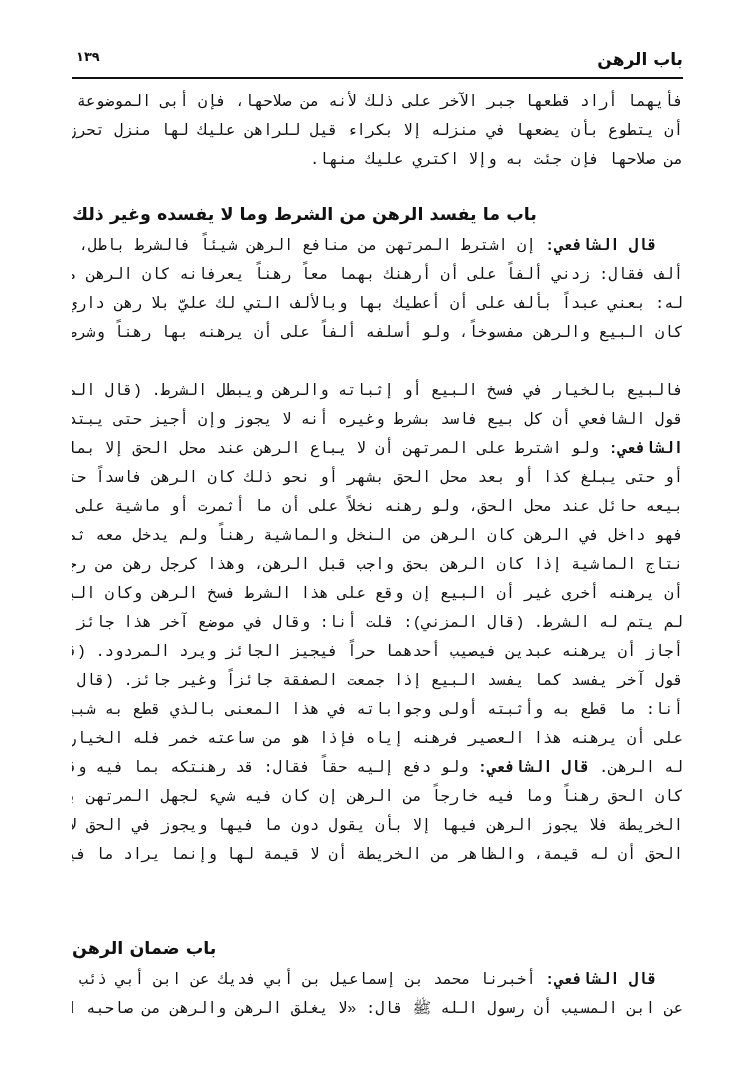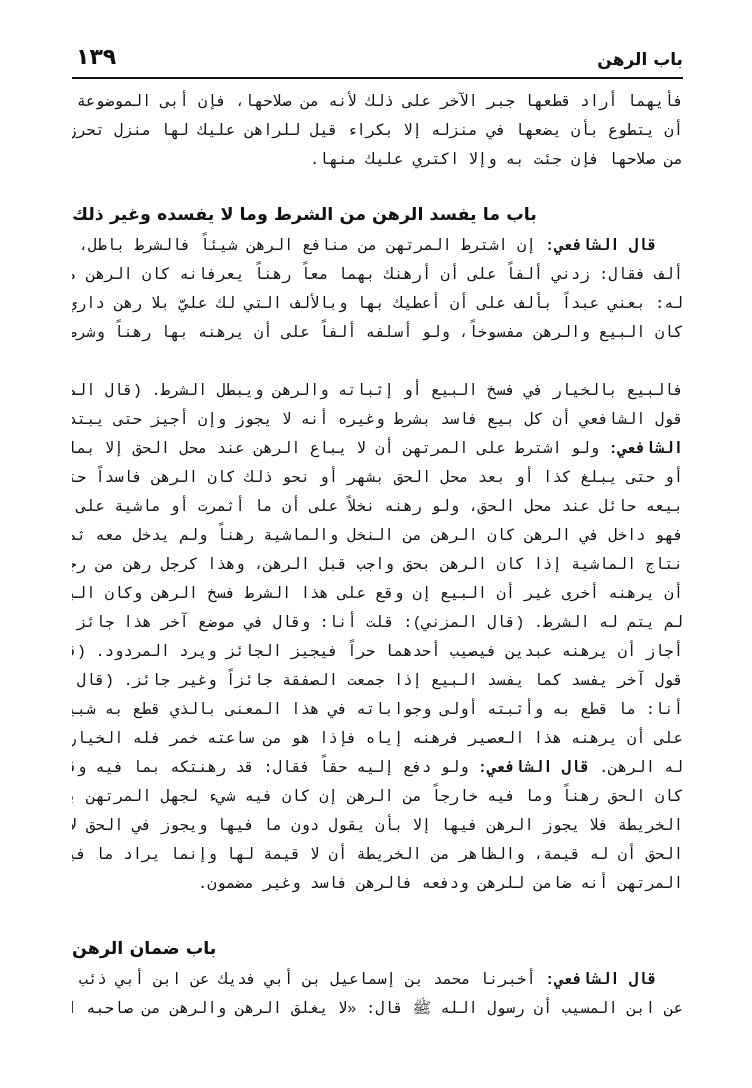--- a/index.html
+++ b/index.html
@@ -34,21 +34,21 @@
       right: 0;
       top: 4px;
       font-size: 17px;
       font-weight: bold;
       line-height: 22px;
     }
     .page-number {
       position: absolute;
       left: 4px;
       top: 2px;
-      font-size: 22px;
+      font-size: 13px;
       font-weight: bold;
       line-height: 22px;
     }
     .header-rule {
       position: absolute;
       left: 72px;
       width: 611px;
       top: 77px;
       height: 0;
       border-top: 2px solid #111111;
@@ -129,21 +129,20 @@
   <div class="line" style="top:638px">أجاز أن يرهنه عبدين فيصيب أحدهما حراً فيجيز الجائز ويرد المردود. (قال المزني): وفيها</div>
   <div class="line" style="top:667px">قول آخر يفسد كما يفسد البيع إذا جمعت الصفقة جائزاً وغير جائز. (قال المزني): قلت</div>
   <div class="line" style="top:696px">أنا: ما قطع به وأثبته أولى وجواباته في هذا المعنى بالذي قطع به شبيه. وقد قال: لو تبايعا</div>
   <div class="line" style="top:725px">على أن يرهنه هذا العصير فرهنه إياه فإذا هو من ساعته خمر فله الخيار في البيع لأنه لم يتم</div>
   <div class="line" style="top:754px">
     <span>له الرهن. </span><span class="bold">قال الشافعي:</span><span> ولو دفع إليه حقاً فقال: قد رهنتكه بما فيه وقبضه المرتهن ورضي</span>
   </div>
   <div class="line" style="top:783px">كان الحق رهناً وما فيه خارجاً من الرهن إن كان فيه شيء لجهل المرتهن بما فيه، وأما</div>
   <div class="line" style="top:812px">الخريطة فلا يجوز الرهن فيها إلا بأن يقول دون ما فيها ويجوز في الحق لأن الظاهر من</div>
   <div class="line" style="top:841px">الحق أن له قيمة، والظاهر من الخريطة أن لا قيمة لها وإنما يراد ما فيها، ولو شرط على</div>
-  <div class="line last" style="top:870px">المرتهن أنه ضامن للرهن ودفعه فالرهن فاسد وغير مضمون.</div>
 
   <div class="section-heading" style="top:934px">باب ضمان الرهن</div>
 
   <div class="line indent" style="top:966px">
     <span class="bold">قال الشافعي:</span><span> أخبرنا محمد بن إسماعيل بن أبي فديك عن ابن أبي ذئب عن الزهري</span>
   </div>
   <div class="line" style="top:995px">عن ابن المسيب أن رسول الله ﷺ قال: «لا يغلق الرهن والرهن من صاحبه الذي رهنه له</div>
 
 </div>
 

